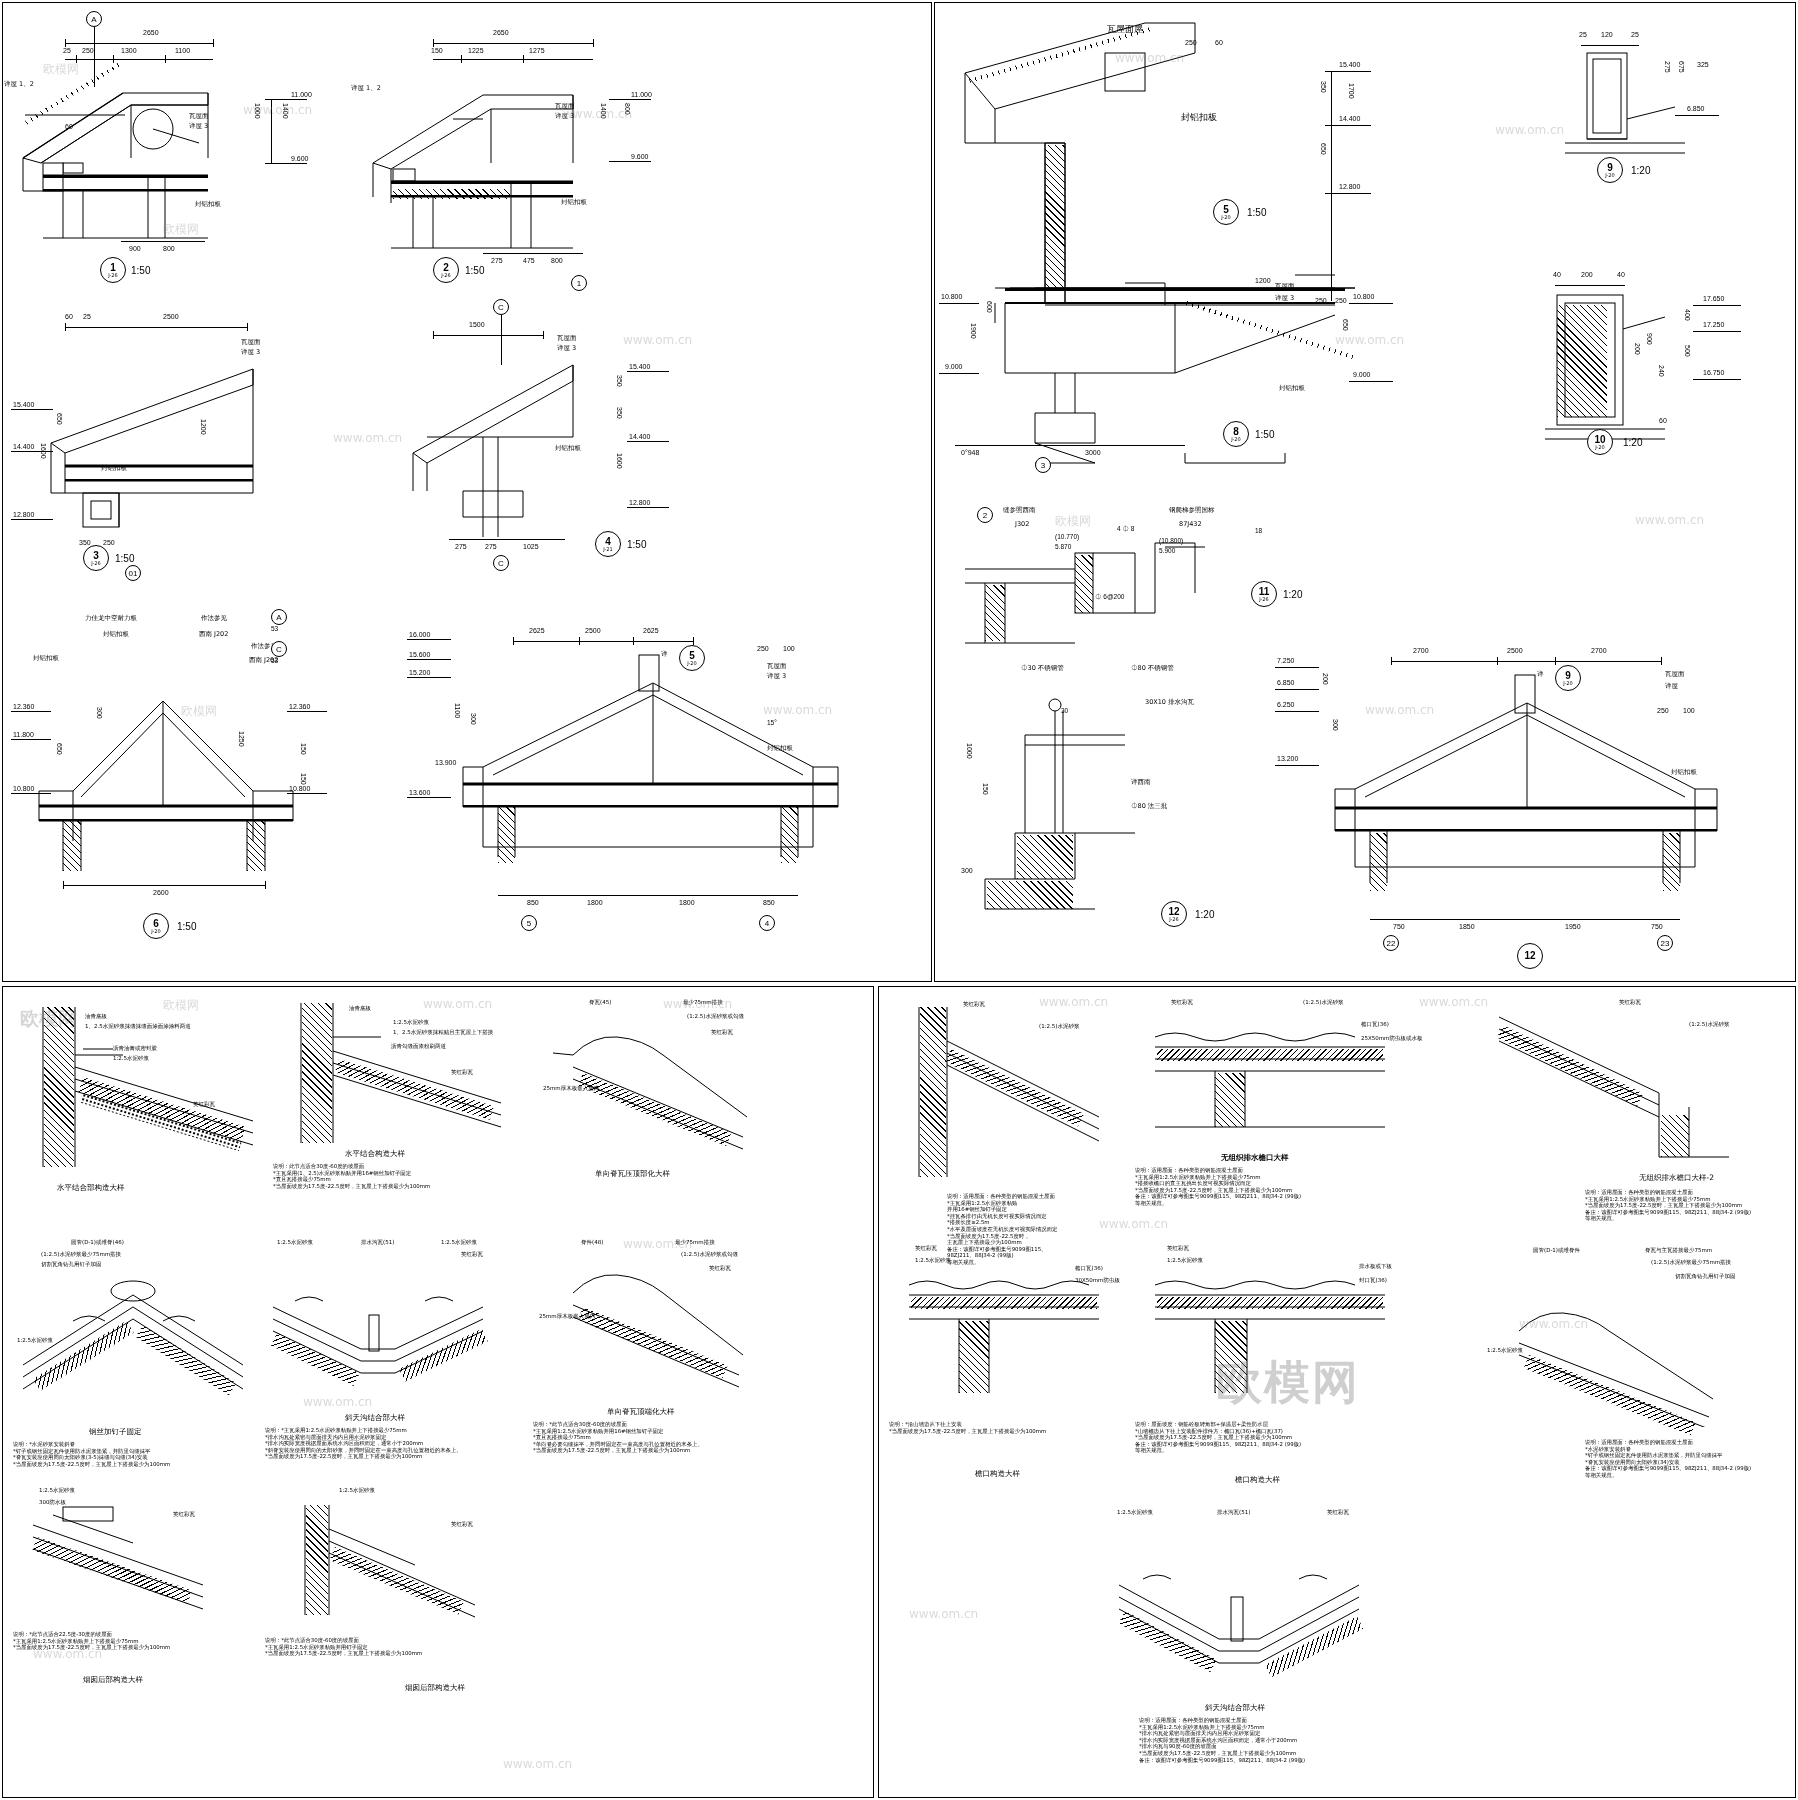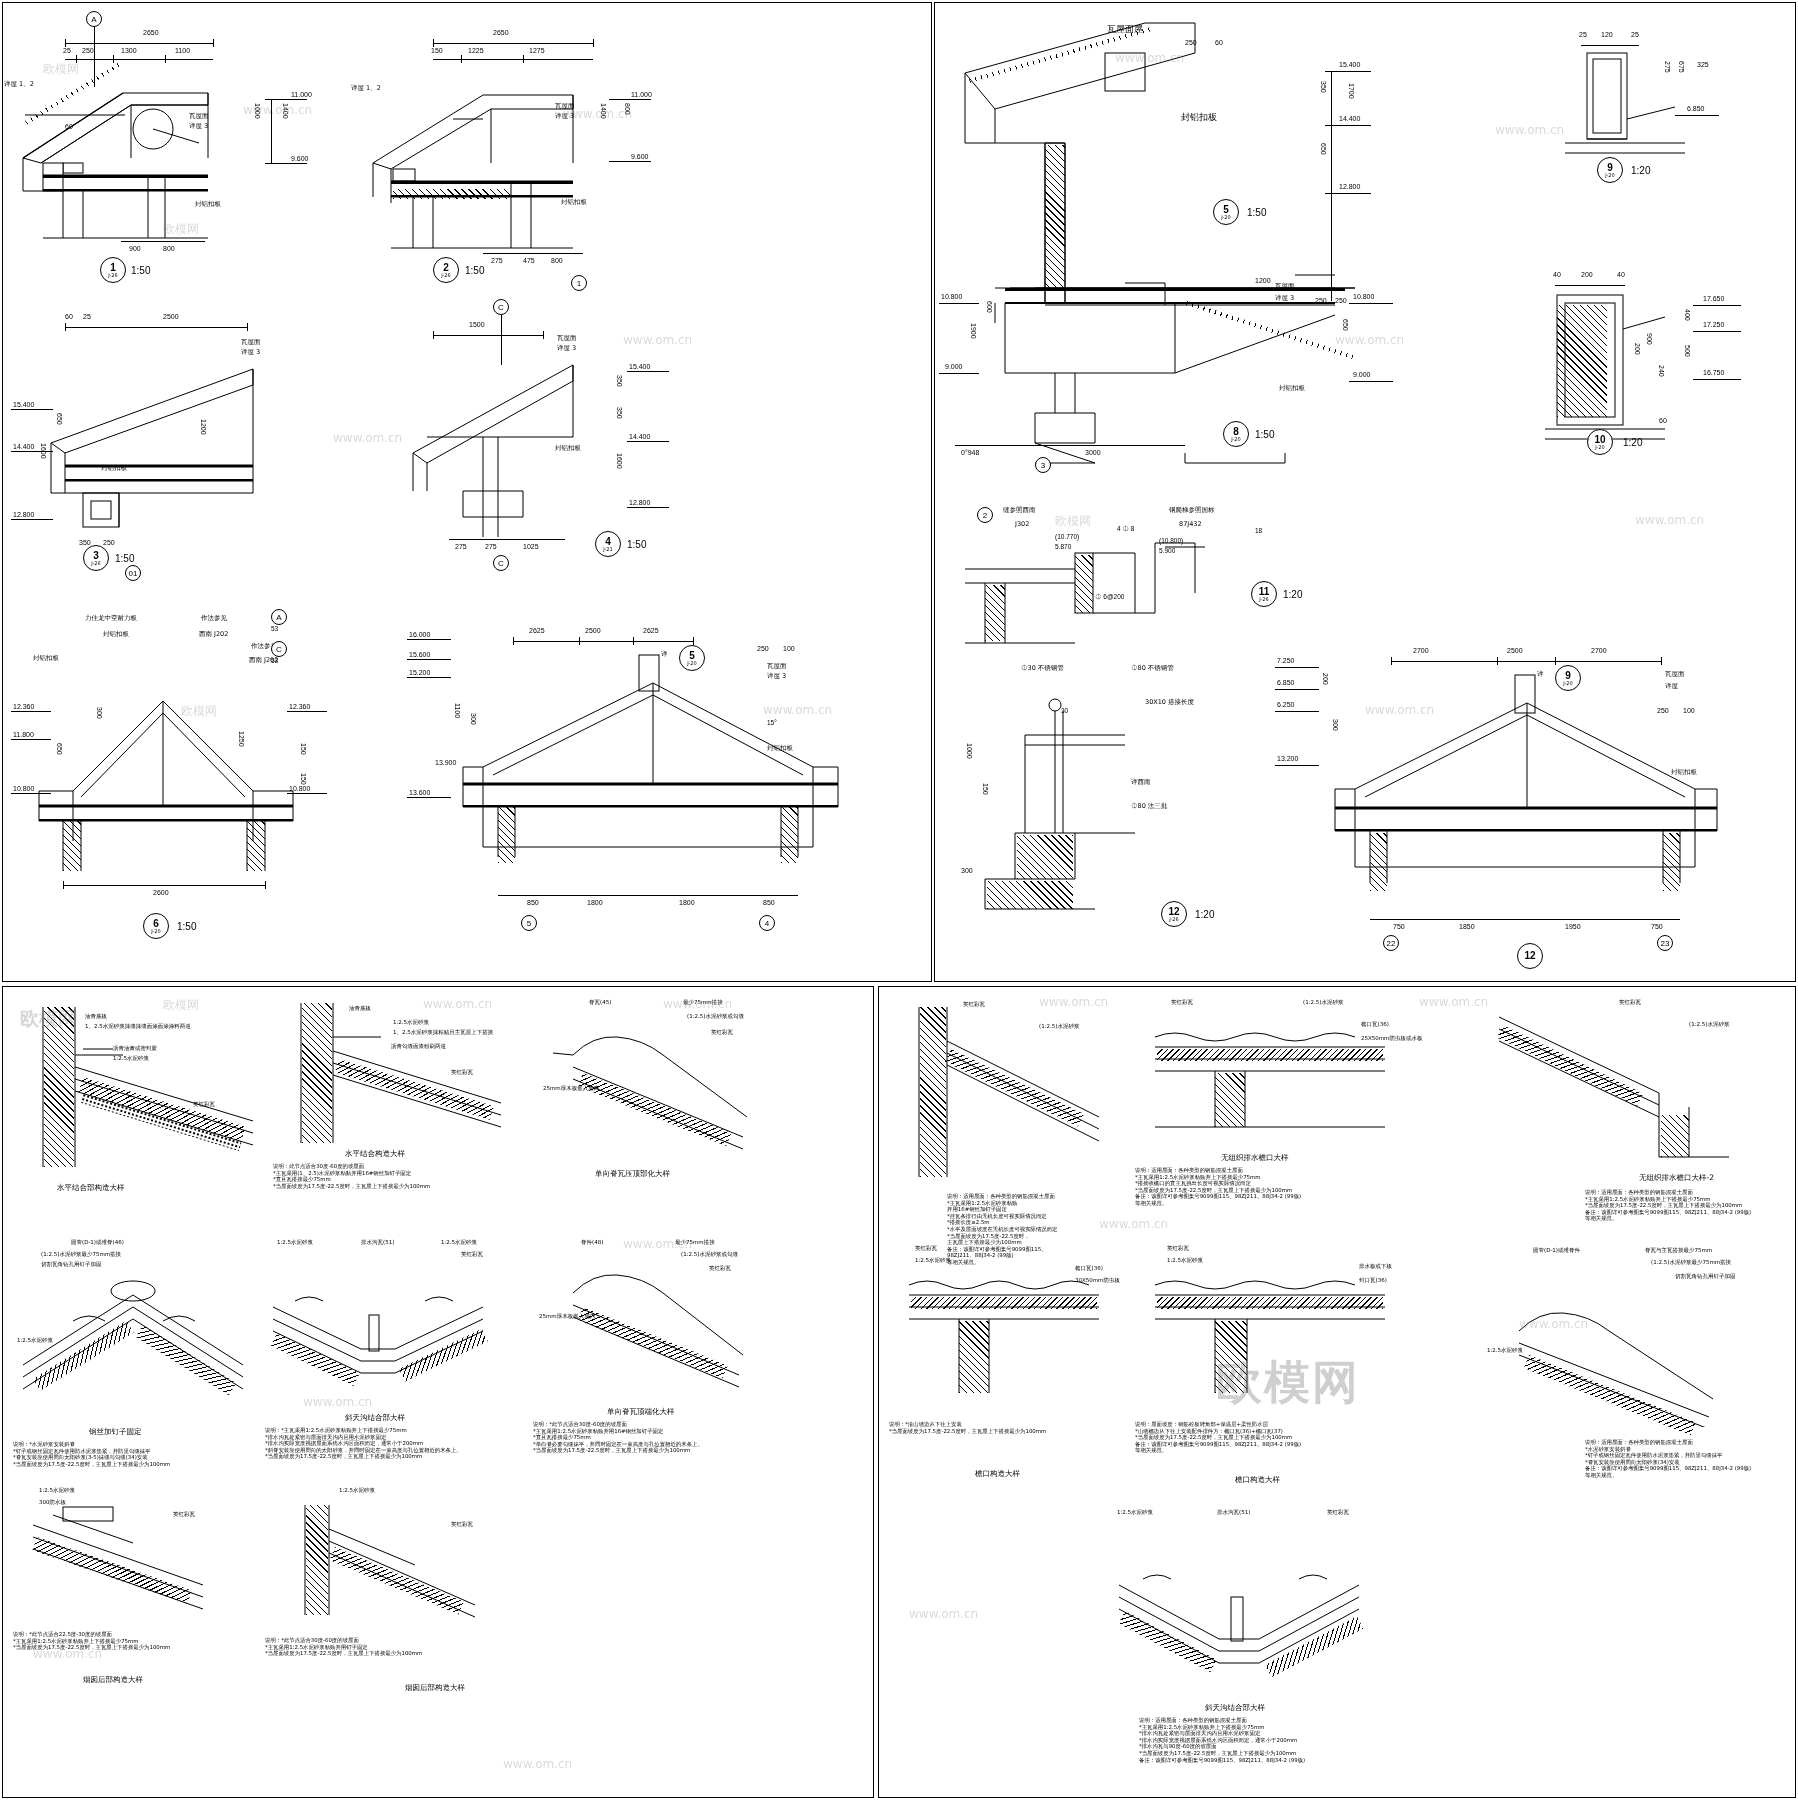--- a/index.html
+++ b/index.html
@@ -634,21 +634,21 @@
       <div class="tagcirc" style="left:296px;top:78px;">
         <span class="num">11</span>
         <span class="sub">J-26</span>
       </div>
       <div class="scale" style="left:328px;top:86px;">1:20</div>
     </div>
 
     <div class="det" style="left:20px;top:660px;width:300px;height:300px;">
       <div class="lbl cn tiny" style="left:66px;top:2px;">⏀30 不锈钢管</div>
       <div class="lbl cn tiny" style="left:176px;top:2px;">⏀80 不锈钢管</div>
-      <div class="lbl cn tiny" style="left:190px;top:36px;">30X10 搭接长度</div>
+      <div class="lbl cn tiny" style="left:190px;top:36px;">30X10 排水沟瓦</div>
       <div class="lbl cn tiny" style="left:176px;top:116px;">详西南</div>
       <div class="lbl cn tiny" style="left:176px;top:140px;">⏀80 法三批</div>
       <div class="tiny" style="position:absolute;left:106px;top:44px;">30</div>
 
       <div class="svgwrap" style="left:0;top:20px;">
         <svg width="260" height="230" viewBox="0 0 260 230">
           <g stroke="#000" fill="none" stroke-width="1">
             <circle cx="100" cy="22" r="6"></circle>
             <path d="M100 28 L100 150"></path>
             <path d="M108 28 L108 150"></path>
@@ -1009,21 +1009,21 @@
             <path d="M20 130 L250 130"></path>
           </g>
         </svg>
       </div>
       <div class="hatch2" style="left:22px;top:52px;width:226px;height:12px;"></div>
       <div class="hatch" style="left:80px;top:76px;width:30px;height:54px;"></div>
       <div class="micro cn lbl" style="left:36px;top:2px;">英红彩瓦</div>
       <div class="micro cn lbl" style="left:168px;top:2px;">(1:2.5)水泥砂浆</div>
       <div class="micro cn lbl" style="left:226px;top:24px;">檐口瓦(36)</div>
       <div class="micro cn lbl" style="left:226px;top:38px;">25X50mm防虫板或水板</div>
-      <div class="cap cn" style="left:86px;top:156px;">无组织排水檐口大样</div>
+      <div class="cap cn" style="left:86px;top:156px;font-weight:bold;">无组织排水檐口大样</div>
       <div class="noteblk" style="left:0;top:170px;width:288px;">说明：适用屋面：各种类型的钢筋混凝土屋面
 *主瓦采用1:2.5水泥砂浆粘贴并上下搭接最少75mm
 *搭接收檐口的直主瓦挑出长度可视实际情况而定
 *当屋面坡度为17.5度-22.5度时，主瓦屋上下搭接最少为100mm
 备注：该图详可参考图集号9099图115、98ZJ211、88J34-2 (99版)
 等相关规范。</div>
     </div>
 
     <div class="det" style="left:560px;top:10px;width:340px;height:240px;">
       <div class="svgwrap" style="left:0;top:0;">

